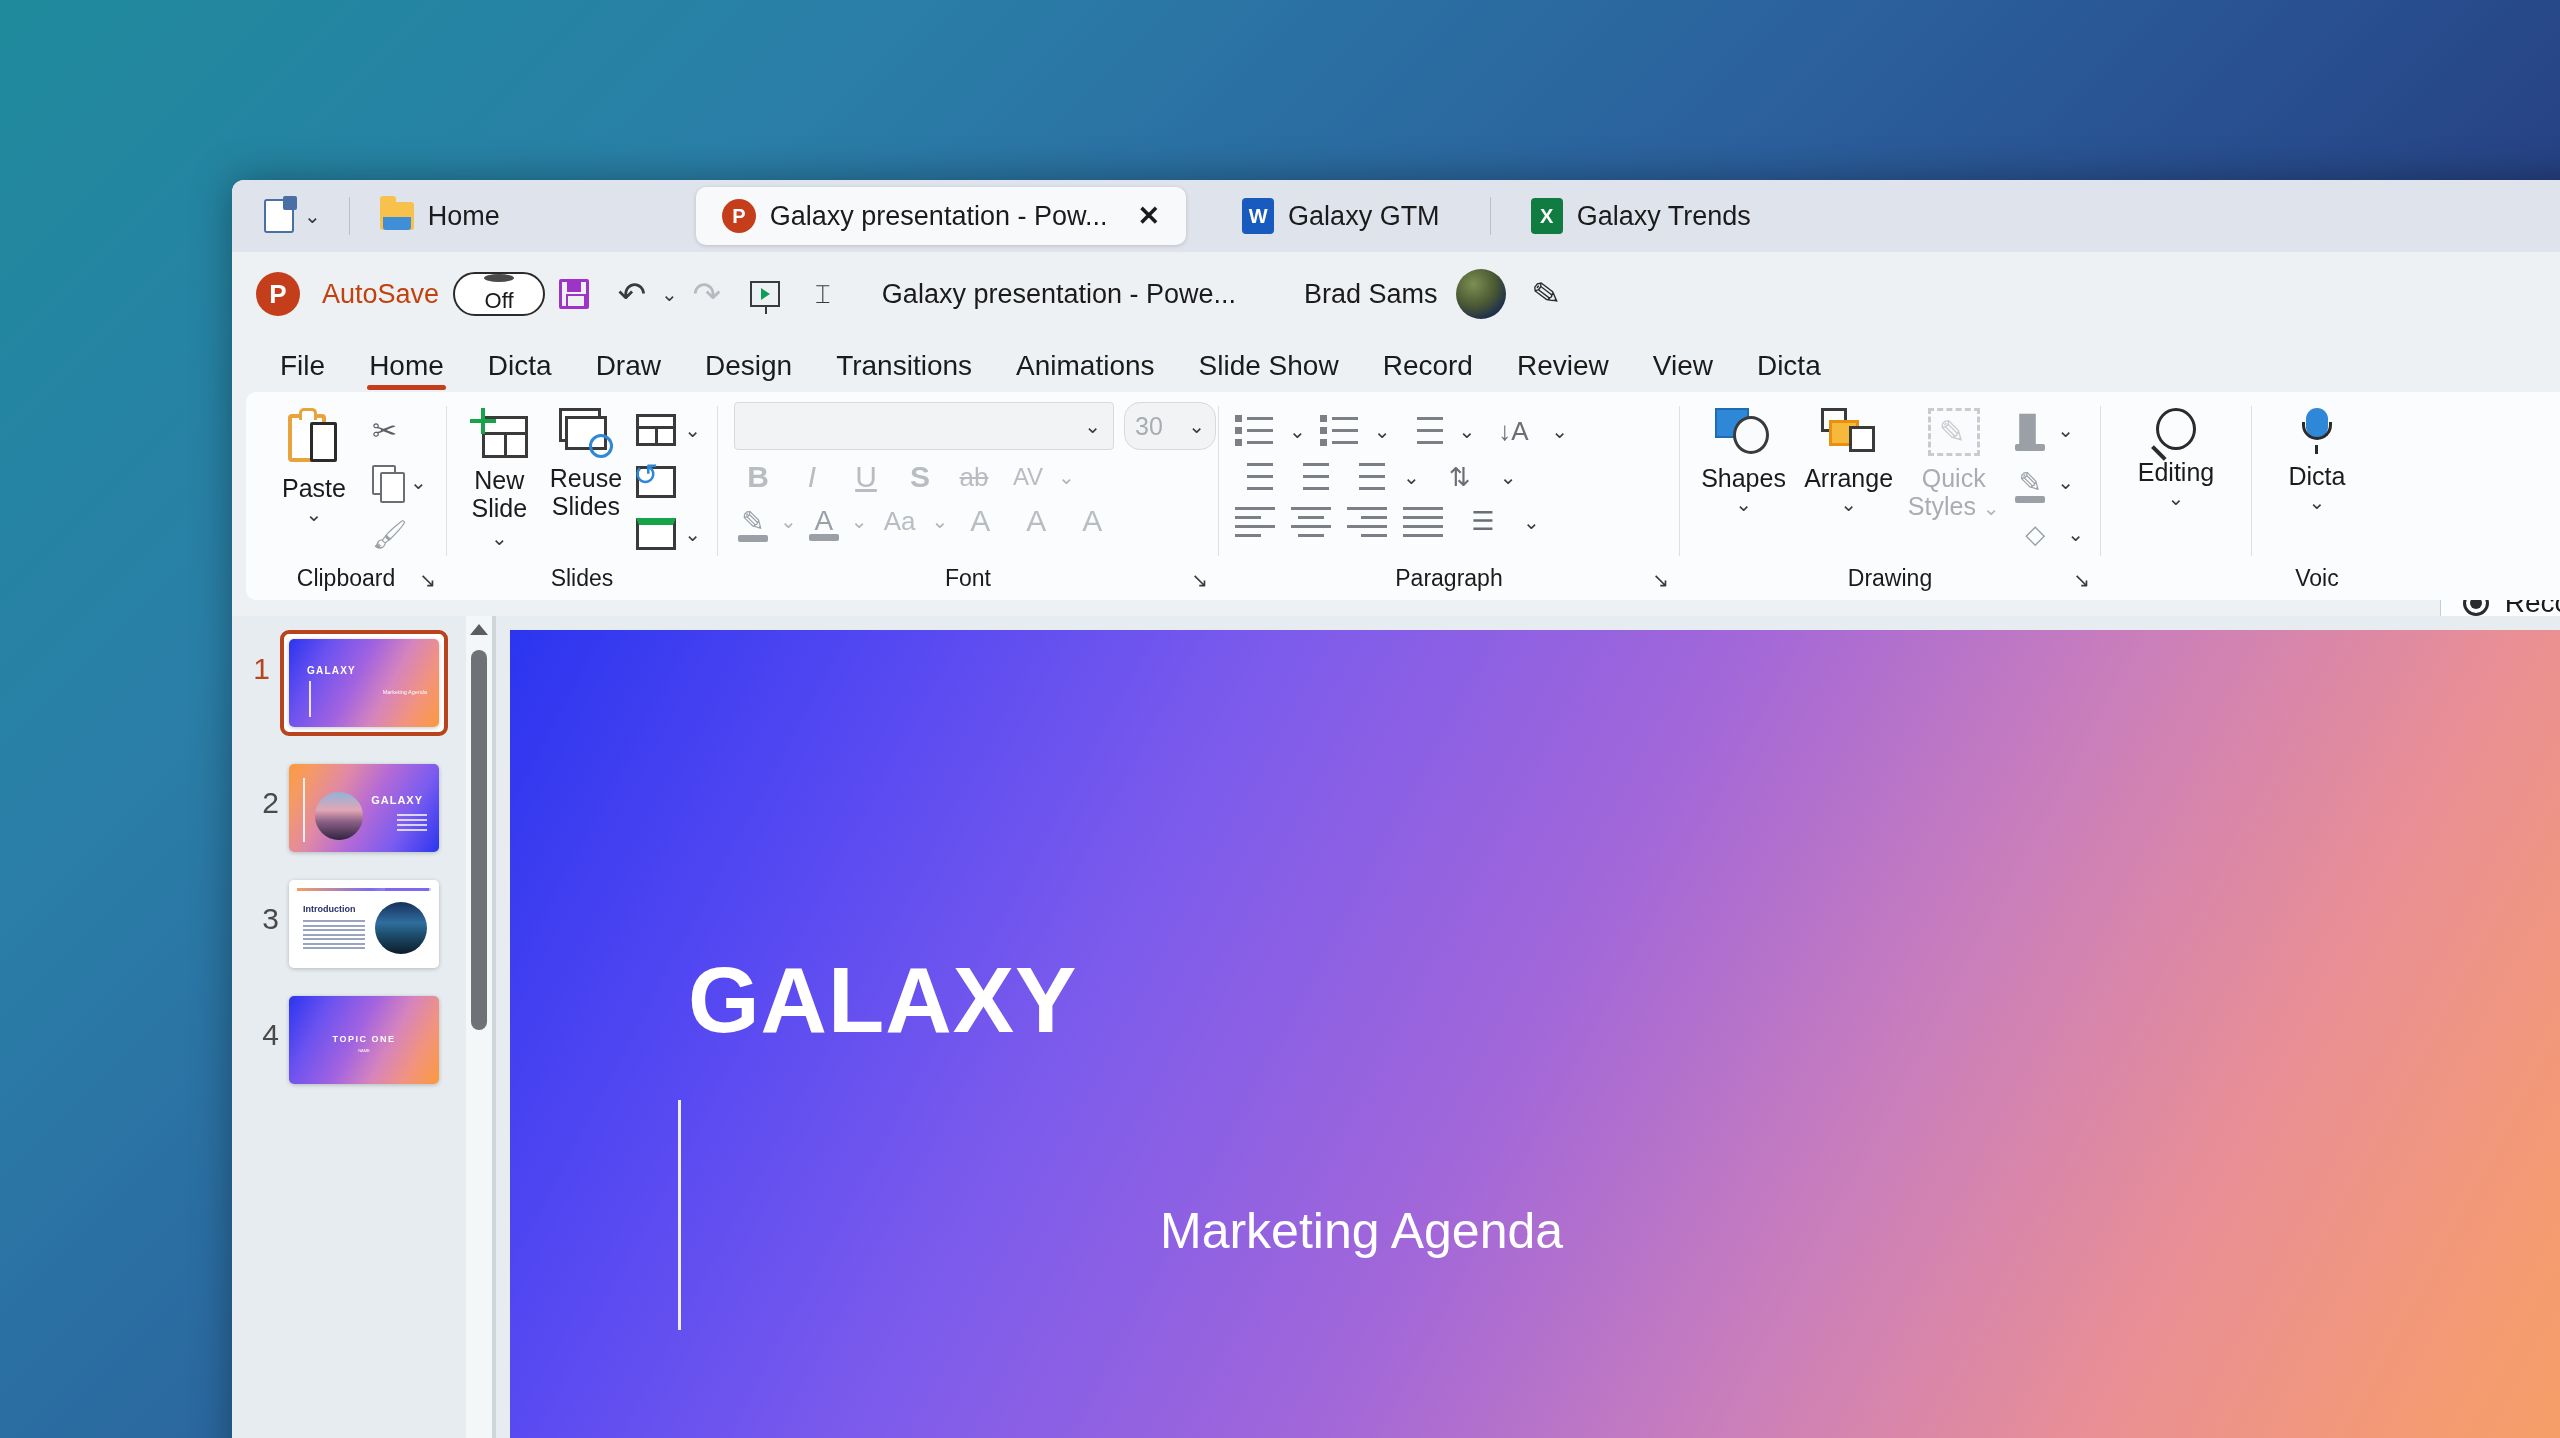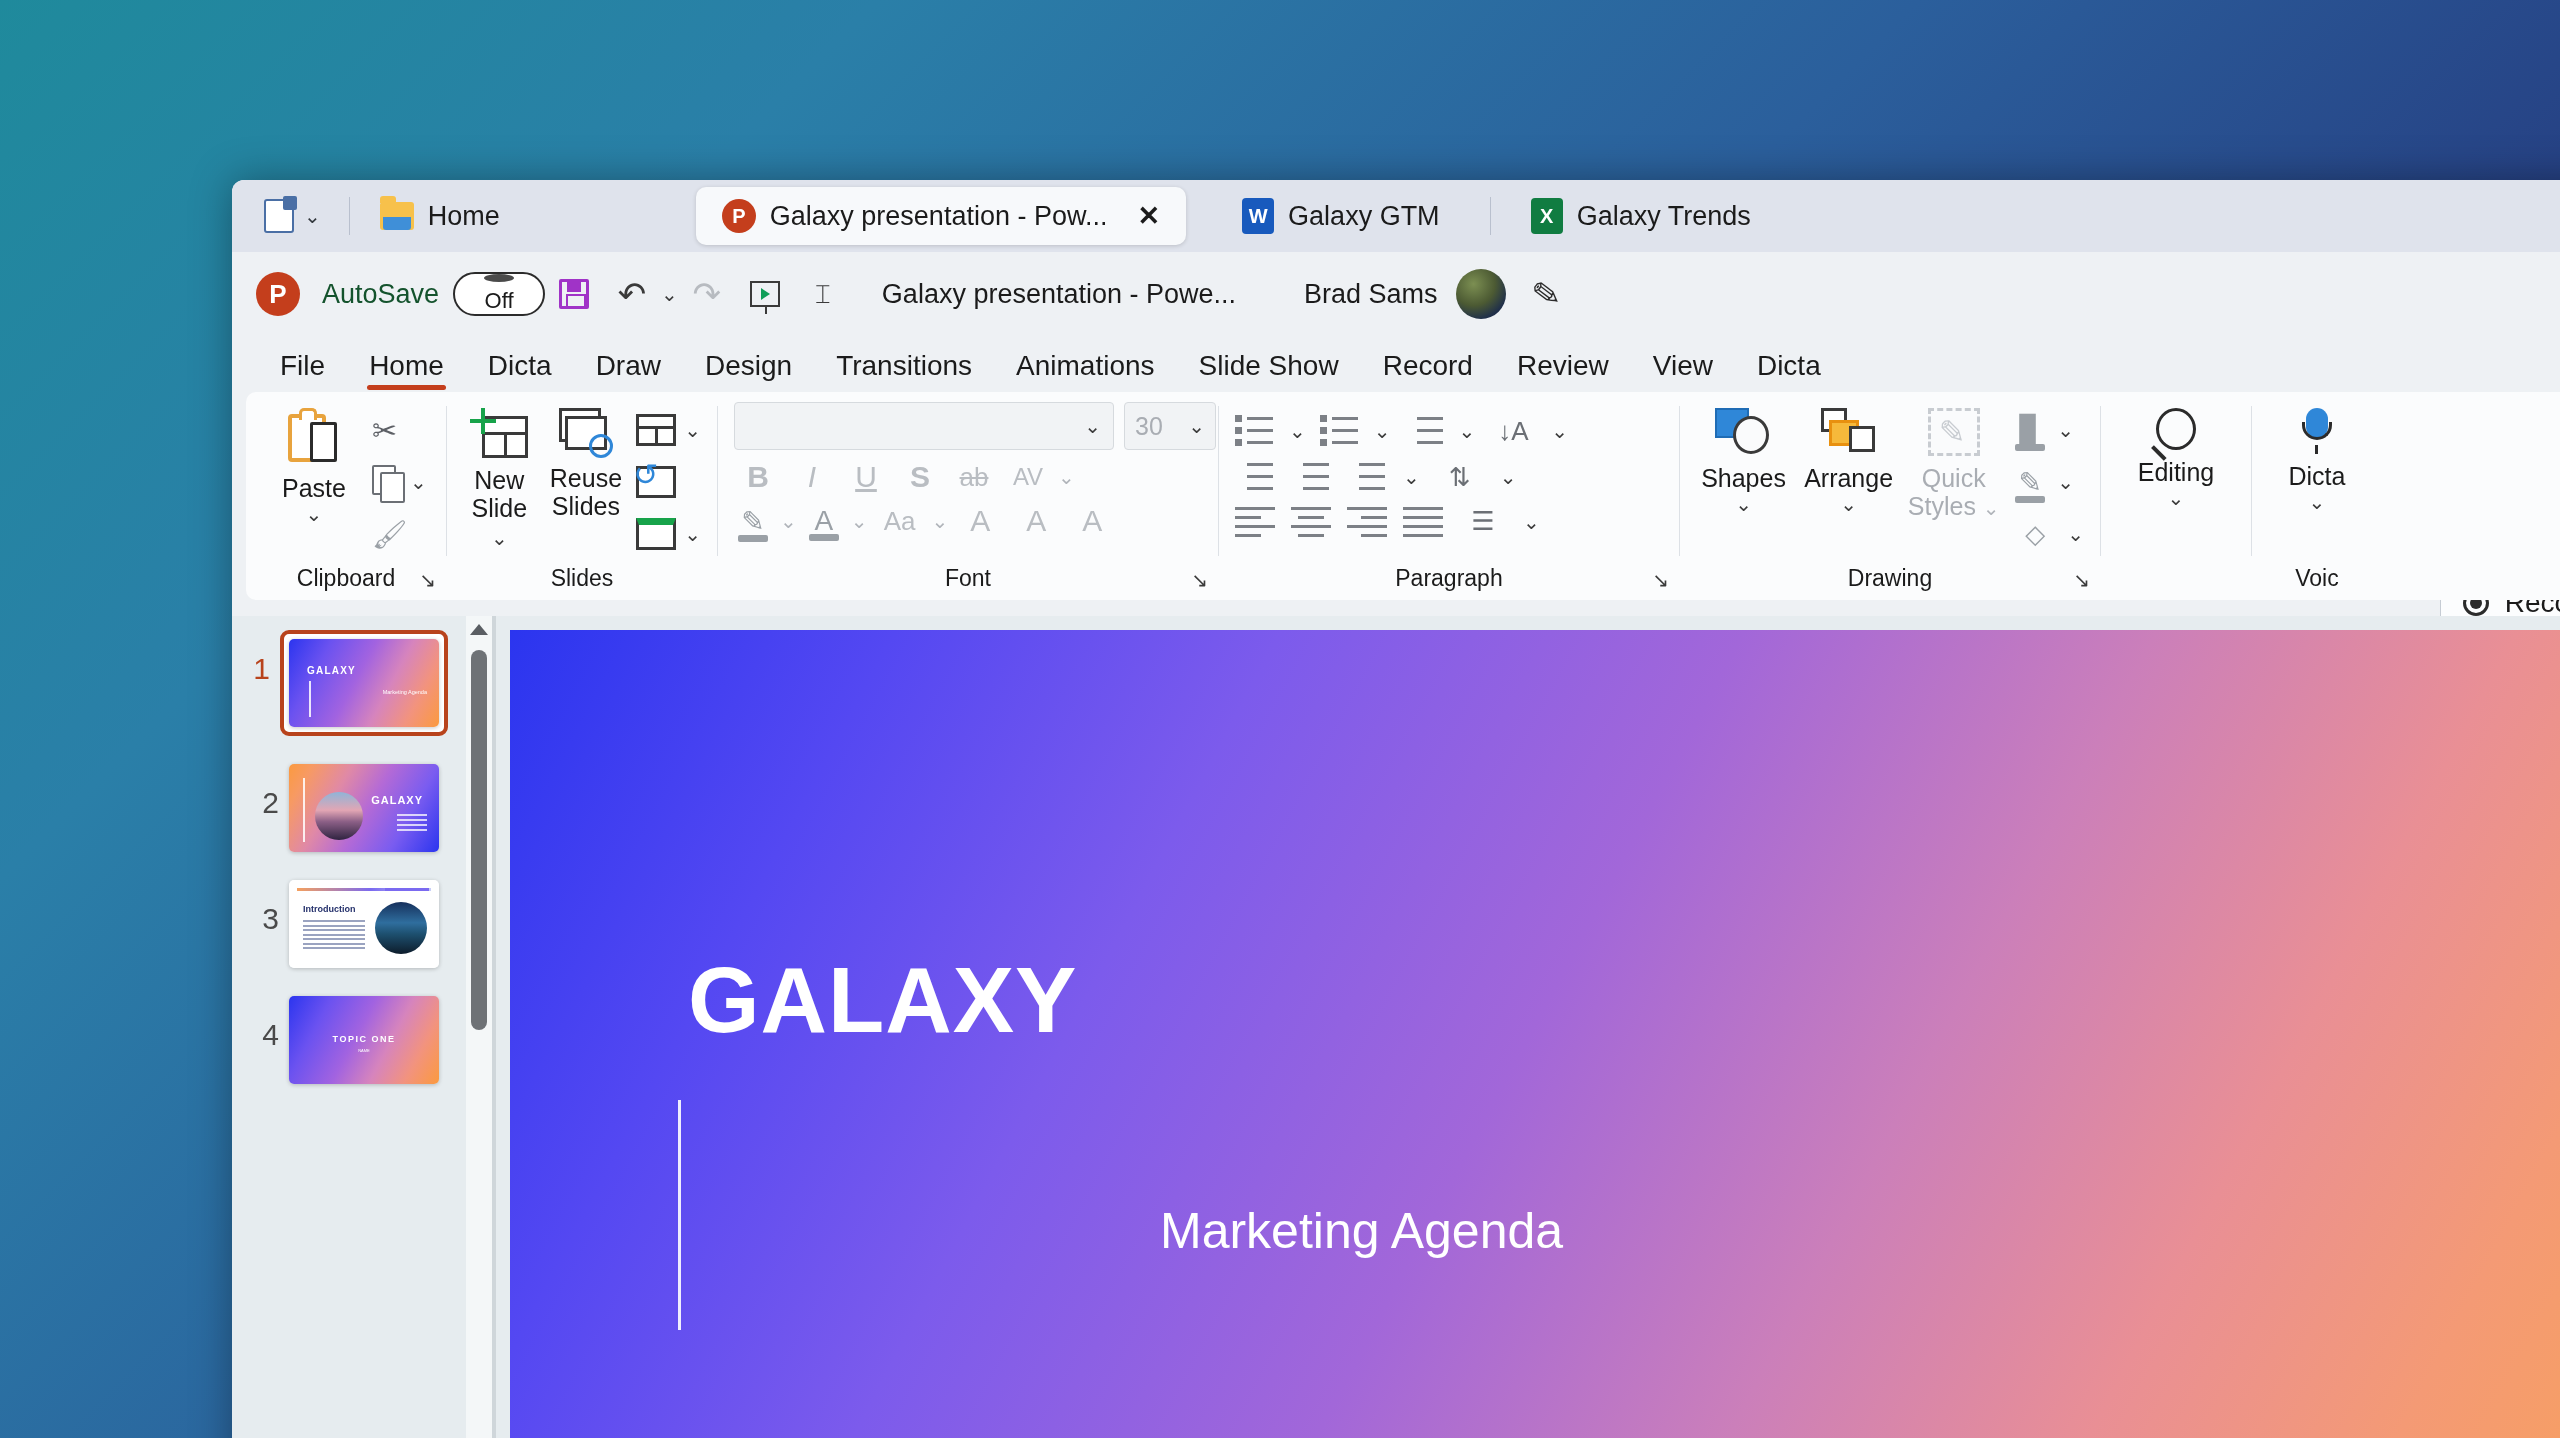--- a/index.html
+++ b/index.html
@@ -84,21 +84,21 @@
   .topbar {
     height: 84px; background: #eef1f4;
     display: flex; align-items: center; padding-left: 24px; gap: 0;
   }
   .ppt-round {
     width: 44px; height: 44px; border-radius: 50%;
     background: #c43e1c; color: #fff; font-weight: bold; font-size: 26px;
     display: flex; align-items: center; justify-content: center;
     margin-right: 22px;
   }
-  .autosave-label { font-size: 27px; color: #14532d; margin-right: 14px; }
+  .autosave-label { font-size: 27px; color: #c2410c; margin-right: 14px; }
   .toggle {
     width: 92px; height: 44px; border-radius: 22px;
     border: 2.5px solid #2b2b2b; background: #fff;
     display: flex; align-items: center; padding: 0 5px; gap: 6px; flex-direction: column;
   }
   .toggle .knob { width: 30px; height: 30px; border-radius: 50%; background: #4a4a4a; }
   .toggle .state { font-size: 22px; color: #1b1b1b; }
   .qat-btn {
     width: 58px; height: 58px; display: flex; align-items: center;
     justify-content: center; font-size: 30px; color: #4a4a4a;
@@ -269,21 +269,21 @@
   }
   .mini-slide.section { border-top: 7px solid #17a34a; }
 
   .font-name-box {
     width: 380px; height: 48px; background: #f1f3f5;
     border: 1px solid #d6dade; border-radius: 4px;
     display: flex; align-items: center; justify-content: flex-end; padding-right: 12px;
   }
   .font-size-box {
     width: 92px; height: 48px; background: #f1f3f5;
-    border: 1px solid #d6dade; border-radius: 4px;
+    border: 1px solid #d6dade; border-radius: 16px;
     display: flex; align-items: center; justify-content: space-between; padding: 0 10px;
     font-size: 25px; color: #a9adb3;
   }
   .fbtn { font-size: 30px; color: #b9bdc2; width: 48px; text-align: center; }
   .fbtn.b { font-weight: bold; }
   .fbtn.i { font-style: italic; }
   .fbtn.u { text-decoration: underline; }
   .fbtn.s { text-decoration: line-through; }
   .under-color { width: 38px; position: relative; font-size: 28px; color: #9aa0a6; text-align: center; }
   .under-color:after {

